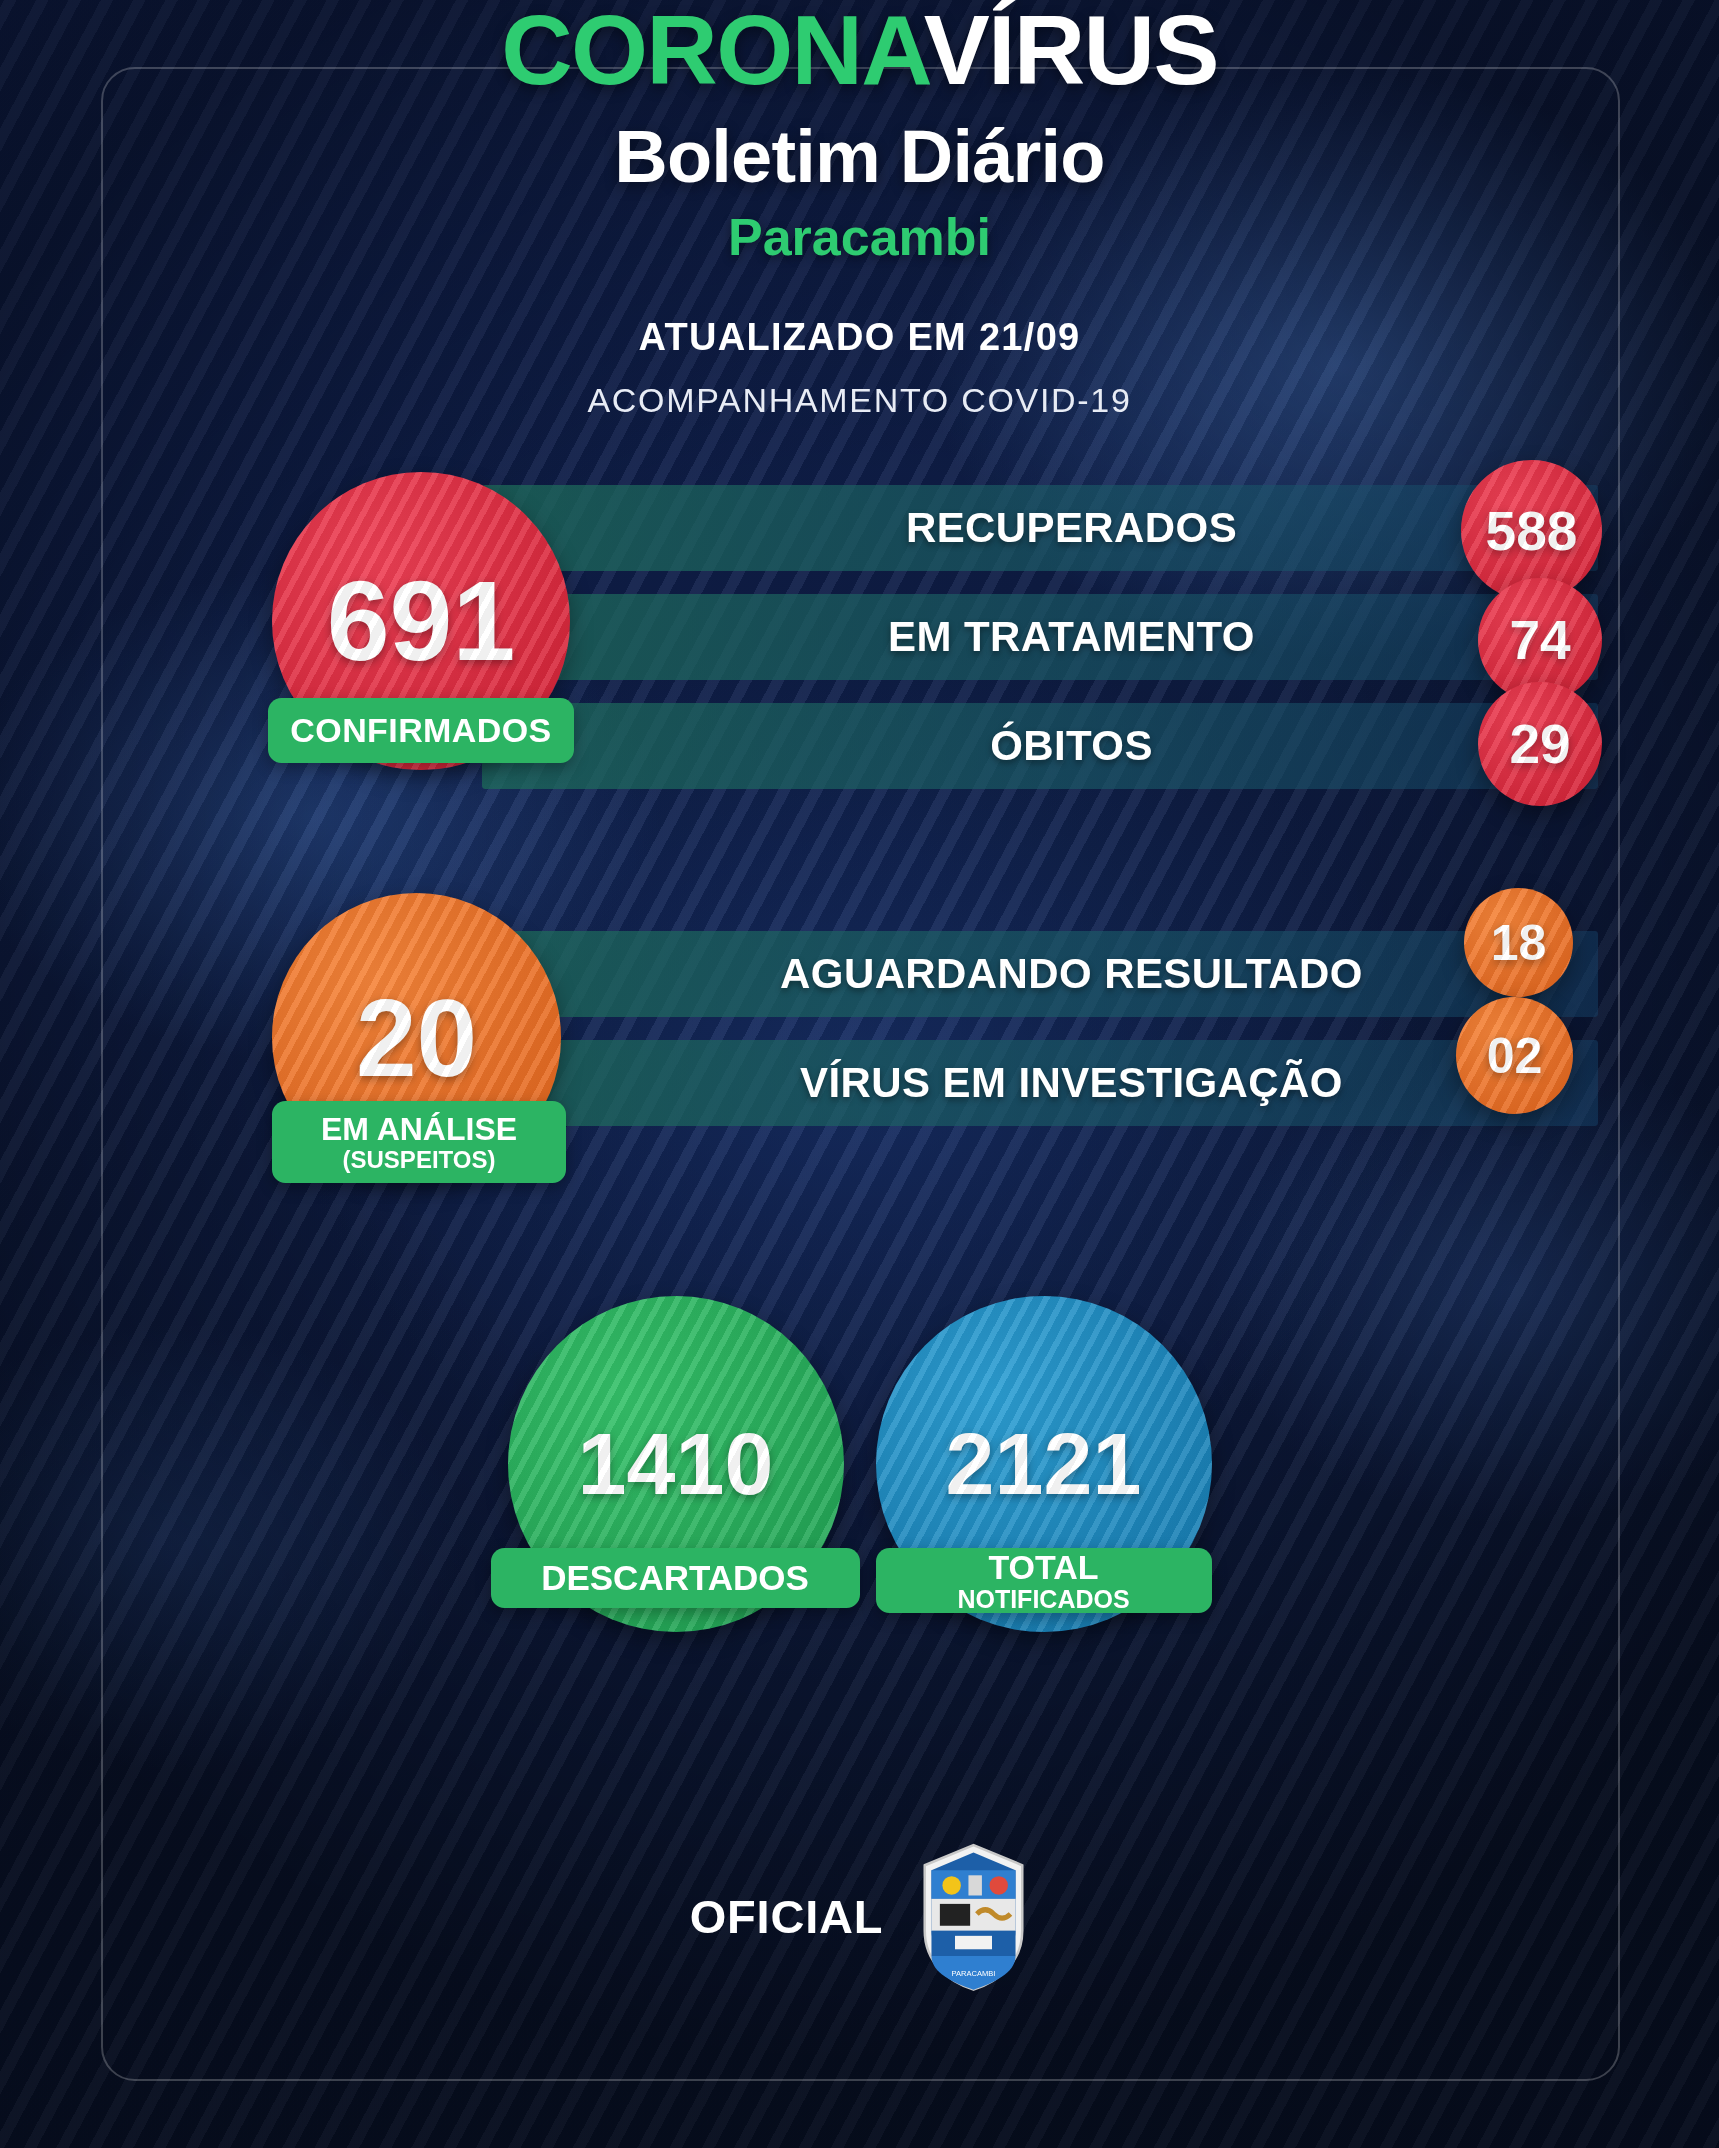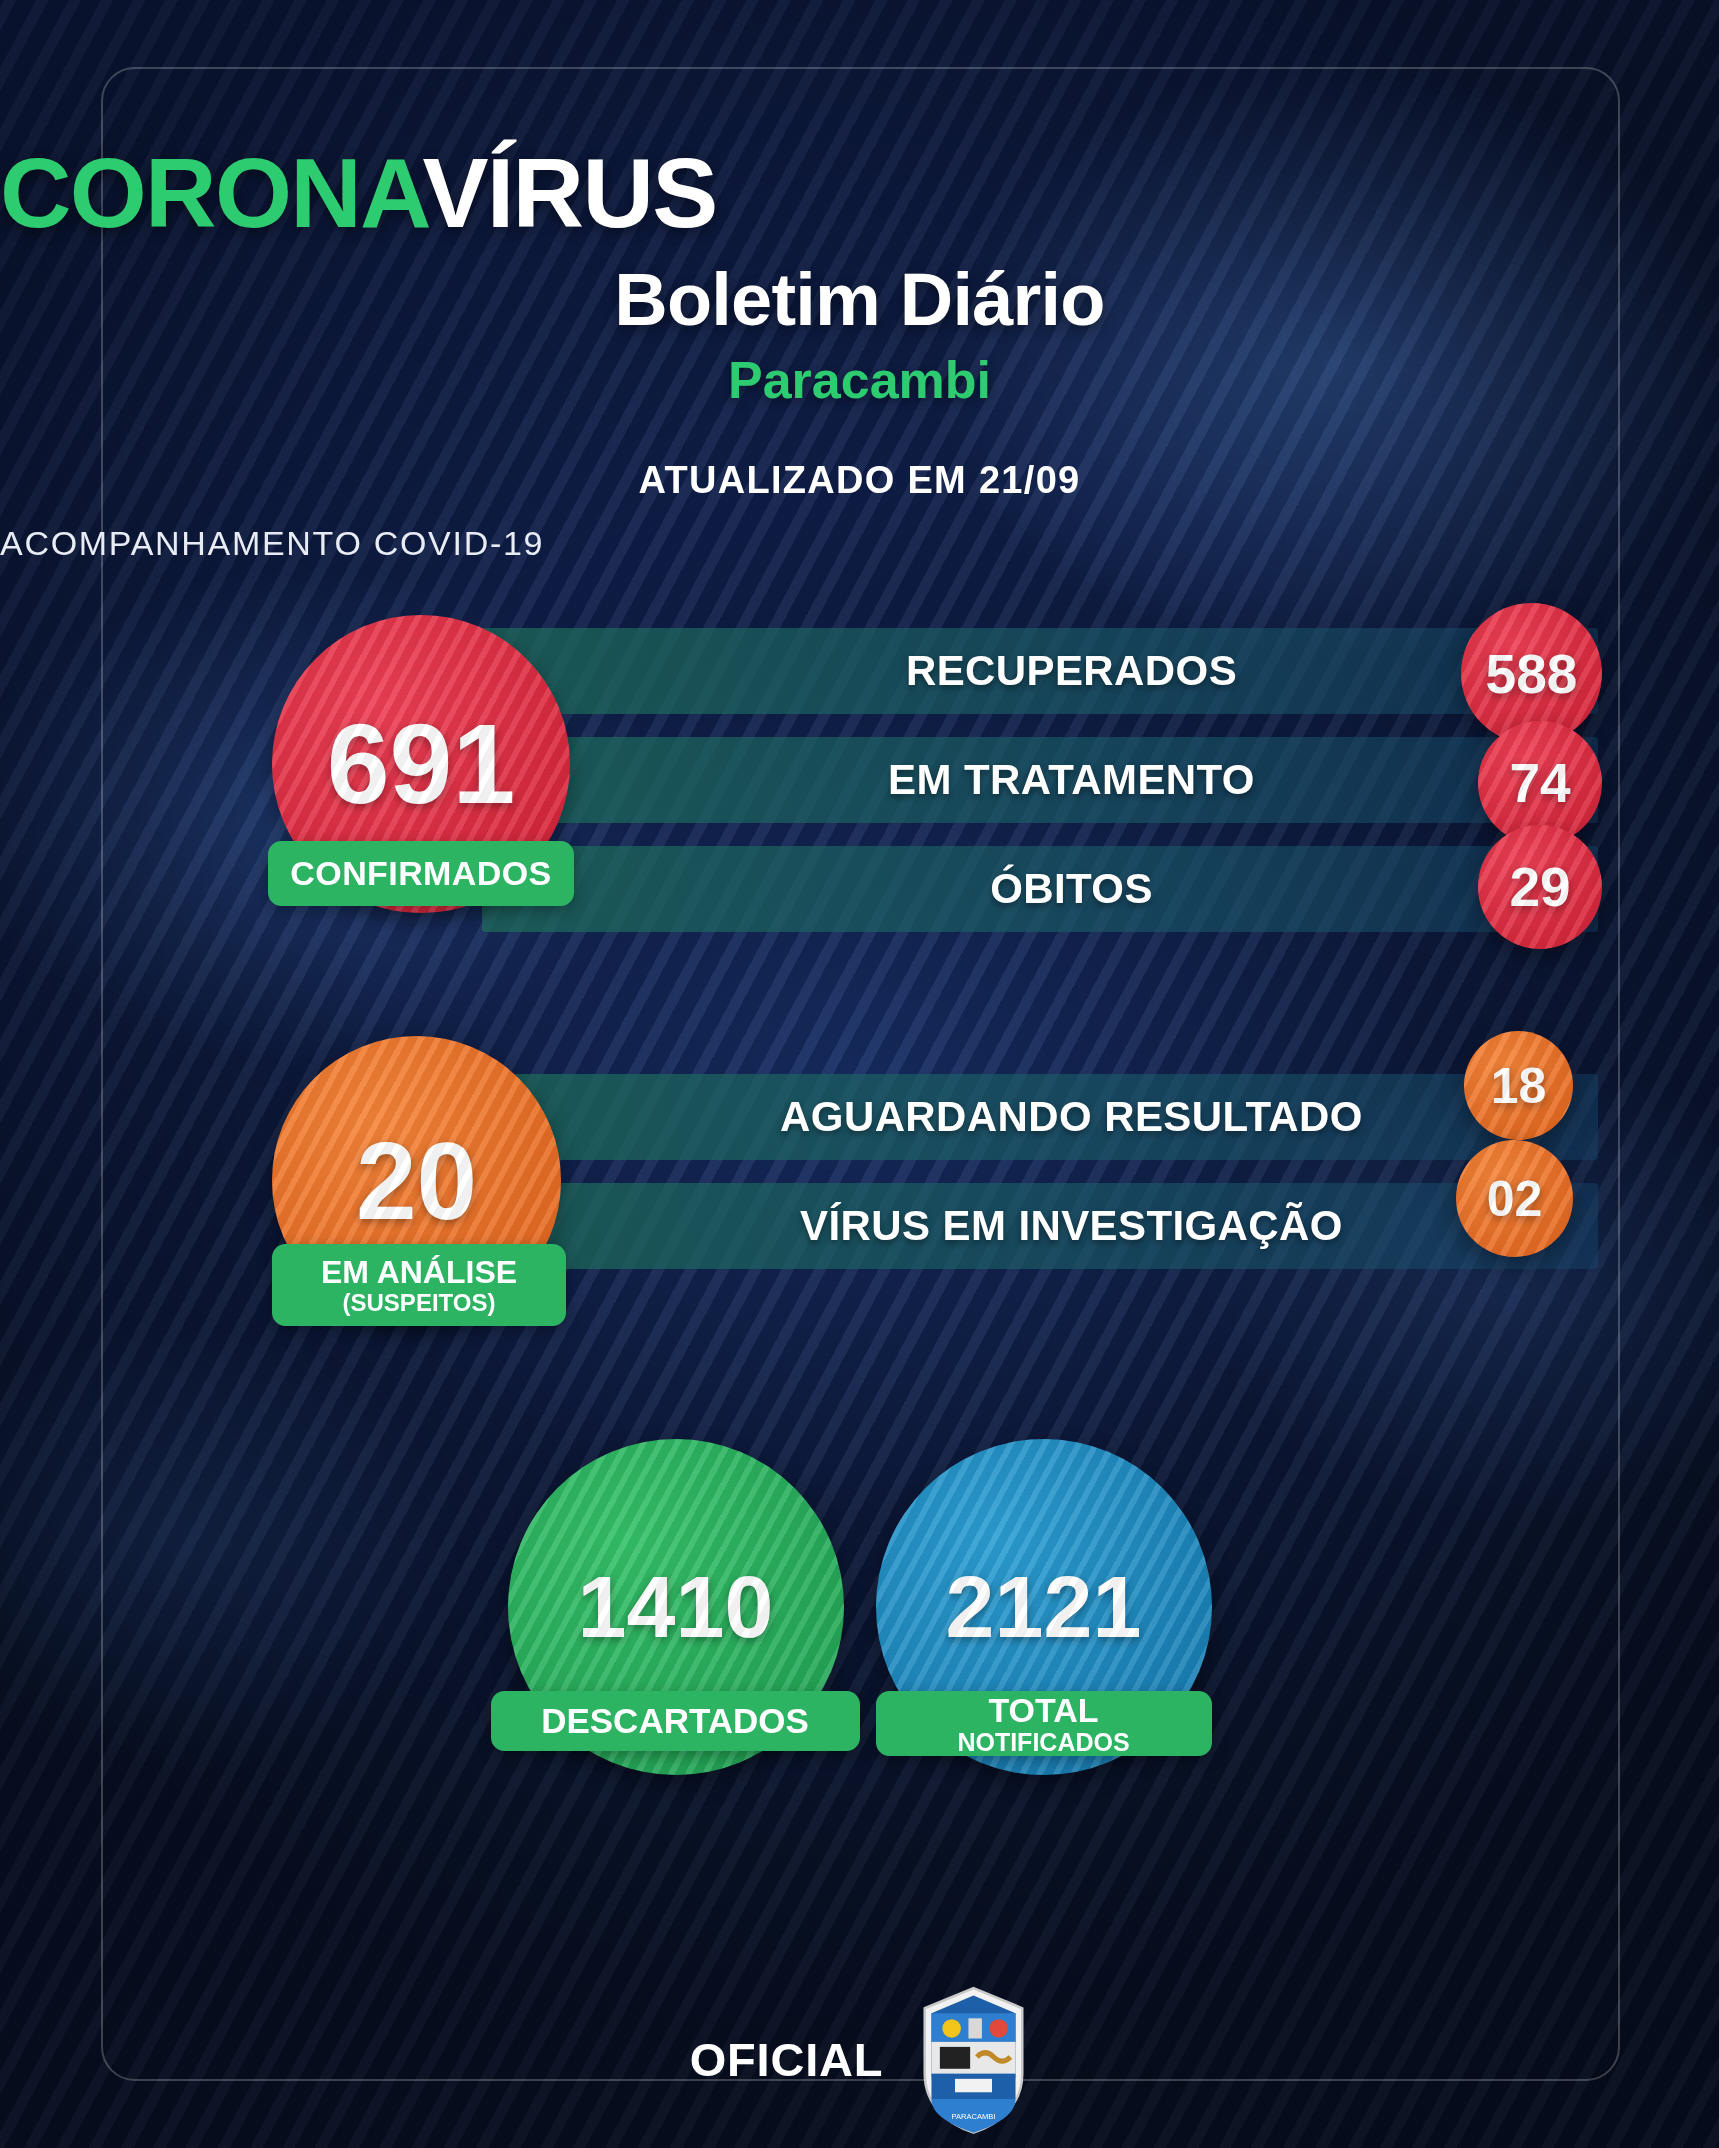--- a/index.html
+++ b/index.html
@@ -56,22 +56,21 @@
     height: 2014px;
     border: 2.5px solid rgba(255,255,255,0.22);
     border-radius: 34px;
     pointer-events: none;
   }
 
   .content { position: relative; z-index: 5; width: 100%; height: 100%; }
 
   
   .title-main {
-    text-align: left;
-    margin-top: 143px;
+    text-align: center;
     font-size: 99px;
     font-weight: bold;
     letter-spacing: -1.7px;
     line-height: 1;
     color: #ffffff;
     text-shadow: 0 4.2px 13.4px rgba(0,0,0,0.45);
   }
   .title-main .green { color: #2ecc71; }
 
   .title-sub {
@@ -93,20 +92,21 @@
   }
   .updated {
     text-align: center;
     margin-top: 49px;
     font-size: 38px;
     font-weight: bold;
     color: #ffffff;
     letter-spacing: 1.3px;
   }
   .follow {
+    text-align: center;
     margin-top: 22px;
     font-size: 34px;
     font-weight: normal;
     color: #e8ecf5;
     letter-spacing: 1.7px;
   }
 
   
   .group {
     position: relative;

